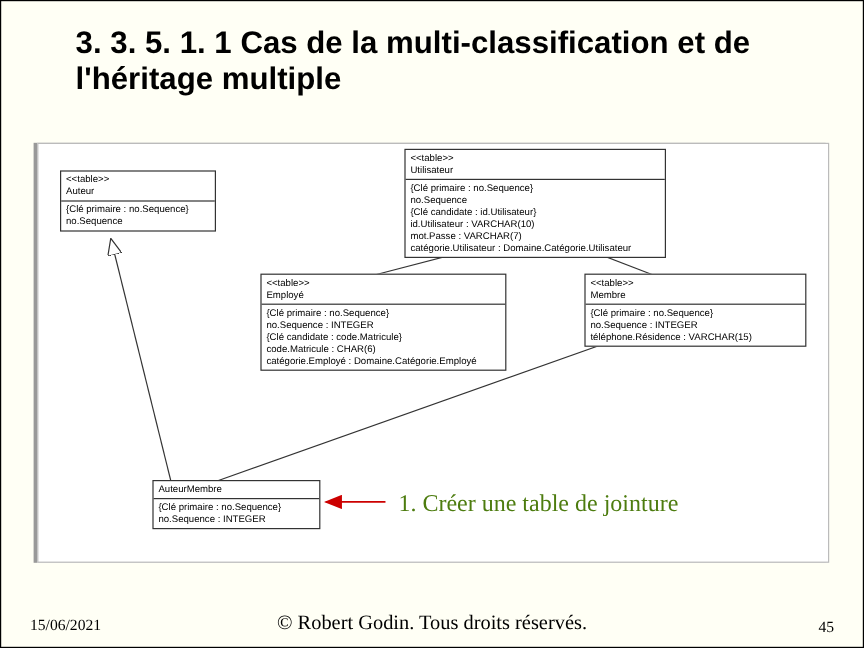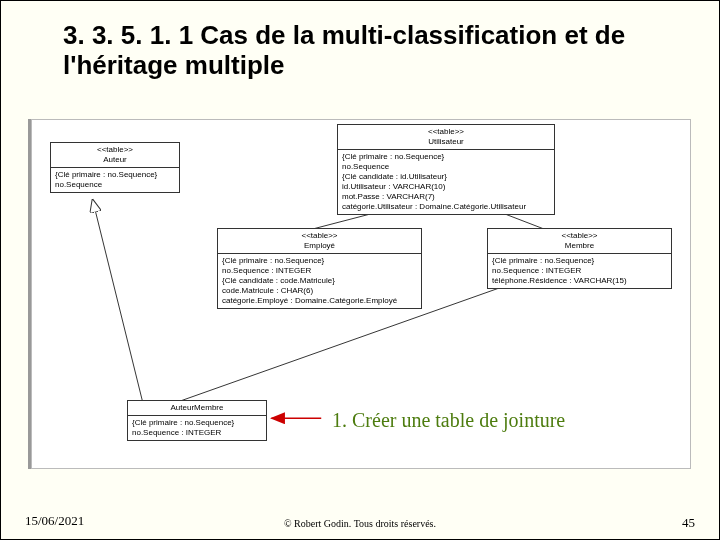--- a/index.html
+++ b/index.html
@@ -39,21 +39,21 @@
     background: #fff;
     font-family: Arial, sans-serif;
     font-size: 8px;
     line-height: 1.25;
   }
   .uml .sec {
     border-bottom: 1px solid #333;
     padding: 2px 4px;
   }
   .uml .sec:last-child { border-bottom: none; }
-  .uml .sec.center { text-align: center; }
+  .uml .sec.center { }
   svg.connectors {
     position: absolute;
     top: 0; left: 0;
     width: 100%;
     height: 100%;
     pointer-events: none;
   }
   .annotation {
     position: absolute;
     font-family: "Times New Roman", serif;
@@ -64,21 +64,21 @@
     position: absolute;
     bottom: 10px;
     left: 24px;
     font-size: 13px;
   }
   .footer-copy {
     position: absolute;
     bottom: 10px;
     left: 50%;
     transform: translateX(-50%);
-    font-size: 10px;
+    font-size: 17px;
   }
   .footer-page {
     position: absolute;
     bottom: 8px;
     right: 24px;
     font-size: 13px;
   }
 </style>
 </head>
 <body>

